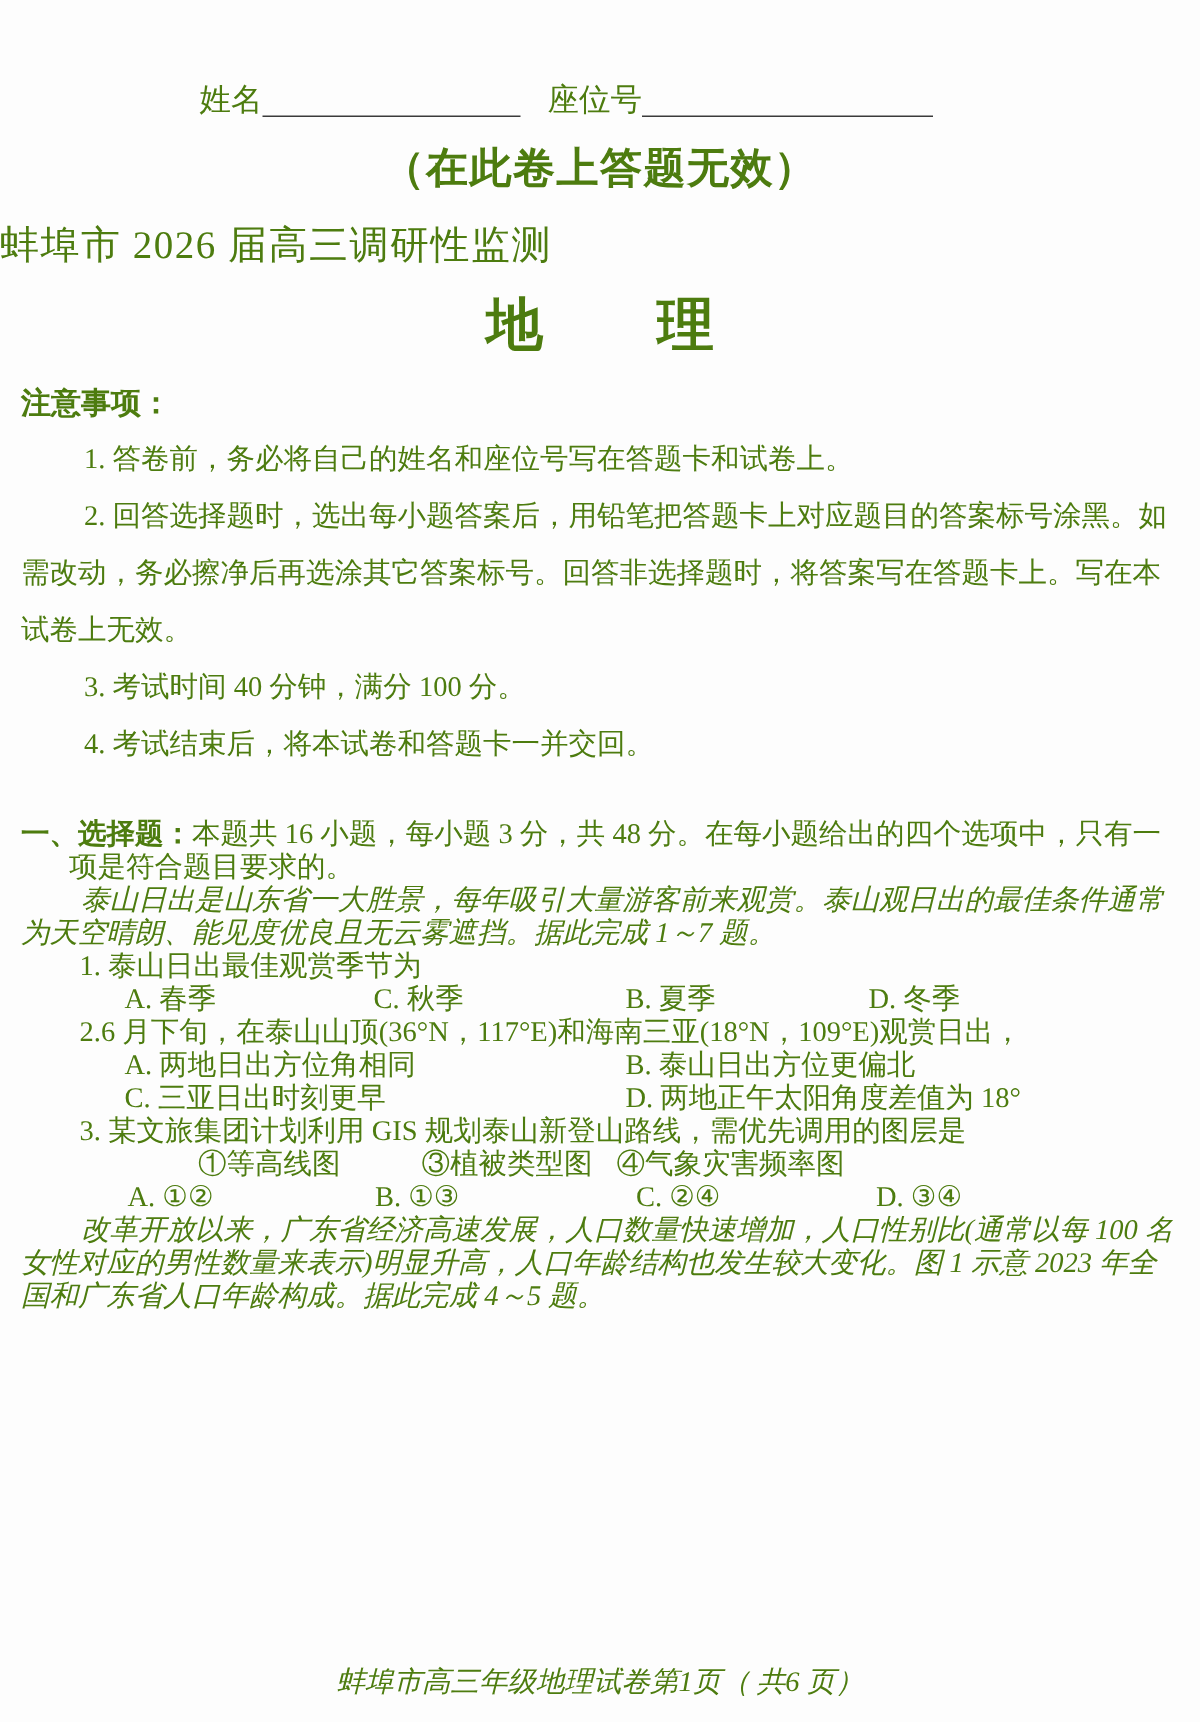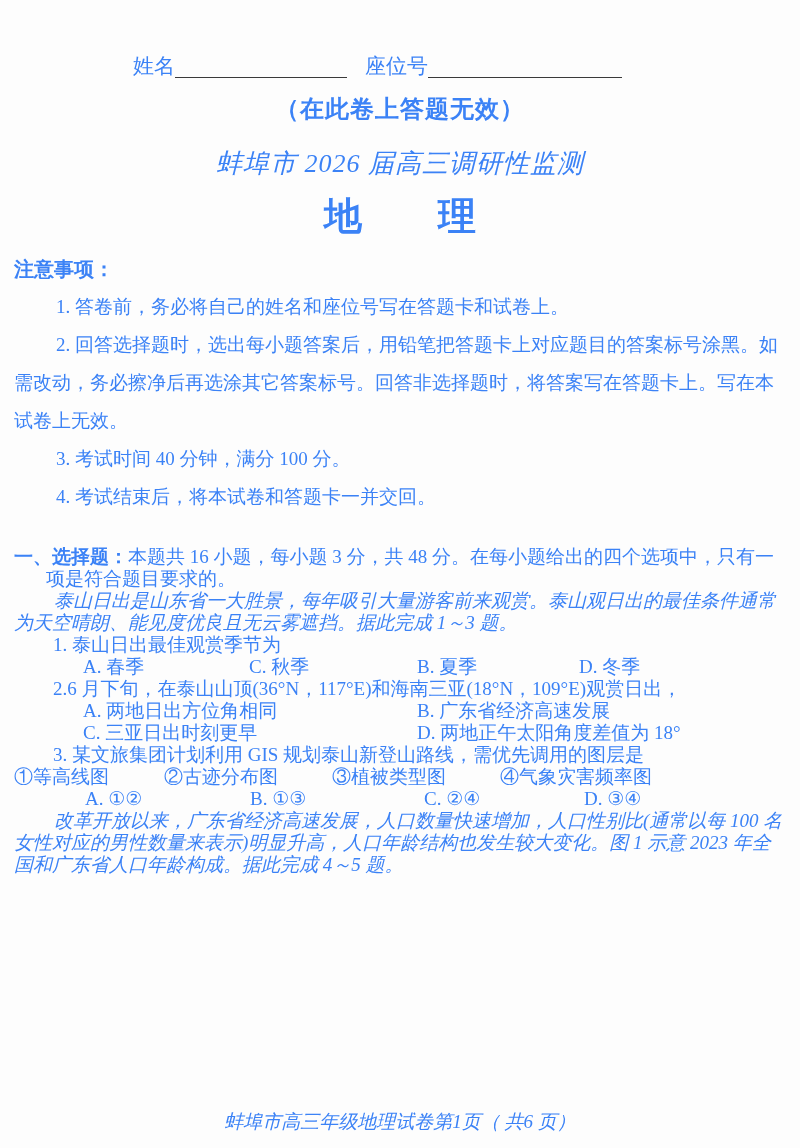--- a/index.html
+++ b/index.html
@@ -3,41 +3,41 @@
 <meta charset="utf-8">
 <style>
   html,body{margin:0;padding:0;}
   body{
     width:800px;height:1148px;
     background:#f3f3f3;
     font-family:"Liberation Serif","DejaVu Serif",serif;
   }
   .page{
     position:relative;width:800px;height:1148px;
-    background:#fdfdfd;color:#3b82f6;overflow:hidden;
+    background:#fdfdfd;color:#4d7c0f;overflow:hidden;
   }
   
   .name-row{
     position:absolute;top:52px;left:133px;
     font-size:21px;line-height:28px;white-space:nowrap;
   }
   .blank{
     display:inline-block;border-bottom:1.5px solid #3a3a3a;
     height:22px;vertical-align:-5px;
   }
   .blank.b1{width:172px;margin-right:18px;}
   .blank.b2{width:194px;}
   .invalid{
     position:absolute;top:93px;left:0;width:100%;text-align:center;
     font-family:"Liberation Sans","DejaVu Sans",sans-serif;
-    font-weight:700;font-size:24px;letter-spacing:1px;
+    font-weight:700;font-size:28px;letter-spacing:1px;
   }
   .exam-title{
-    position:absolute;top:146px;left:0;width:100%;text-align:center;
-    font-size:26px;font-weight:500;margin:0;letter-spacing:1px;font-style:italic;
+    position:absolute;top:146px;left:0;width:100%;
+    font-size:26px;font-weight:500;margin:0;letter-spacing:1px;
   }
   .subject-title{
     position:absolute;top:191px;left:0;width:100%;text-align:center;
     font-family:"Liberation Sans","DejaVu Sans",sans-serif;
     font-weight:900;font-size:38px;margin:0;
   }
   
   .notices{
     position:absolute;top:250px;left:14px;right:15px;
     font-size:19px;line-height:38px;
@@ -56,21 +56,21 @@
   .hang{padding-left:32px;text-indent:-32px;}
   .sec-label{
     font-family:"Liberation Sans","DejaVu Sans",sans-serif;
     font-weight:700;
   }
   .kai{font-style:italic;}          
   .indent2{text-indent:40px;}
   .stem{padding-left:39px;}
   .row4{display:grid;grid-template-columns:166px 168px 162px 1fr;margin-left:69px;}
   .row2{display:grid;grid-template-columns:334px 1fr;margin-left:69px;}
-  .rowc{display:grid;grid-template-columns:150px 168px 168px 1fr;}
+  .rowc{display:grid;grid-template-columns:150px 168px 168px 1fr;margin-left:63px;text-align:right;}
   .rowq3{display:grid;grid-template-columns:165px 174px 160px 1fr;margin-left:71px;}
   
   .footer{
     position:absolute;top:1107px;left:0;width:100%;text-align:center;
     font-size:19px;line-height:30px;
   }
 </style>
 </head>
 <body>
 
@@ -91,42 +91,41 @@
     <p class="n-item">1. 答卷前，务必将自己的姓名和座位号写在答题卡和试卷上。</p>
     <p class="n-item">2. 回答选择题时，选出每小题答案后，用铅笔把答题卡上对应题目的答案标号涂黑。如需改动，务必擦净后再选涂其它答案标号。回答非选择题时，将答案写在答题卡上。写在本试卷上无效。</p>
     <p class="n-item">3. 考试时间 40 分钟，满分 100 分。</p>
     <p class="n-item">4. 考试结束后，将本试卷和答题卡一并交回。</p>
   </div>
 
   <div class="main">
 
     <p class="hang"><b class="sec-label">一、选择题：</b><span>本题共 16 小题，每小题 3 分，共 48 分。在每小题给出的四个选项中，只有一项是符合题目要求的。</span></p>
 
-    <p class="kai indent2">泰山日出是山东省一大胜景，每年吸引大量游客前来观赏。泰山观日出的最佳条件通常为天空晴朗、能见度优良且无云雾遮挡。据此完成 1～3 题。</p>
+    <p class="kai indent2">泰山日出是山东省一大胜景，每年吸引大量游客前来观赏。泰山观日出的最佳条件通常为天空晴朗、能见度优良且无云雾遮挡。据此完成 1～7 题。</p>
 
     <p class="stem">1. 泰山日出最佳观赏季节为</p>
     <div class="row4">
       <span>A. 春季</span>
       <span>C. 秋季</span>
       <span>B. 夏季</span>
       <span>D. 冬季</span>
     </div>
 
     <p style="padding-left:39px">2.6 月下旬，在泰山山顶(36°N，117°E)和海南三亚(18°N，109°E)观赏日出，</p>
     <div class="row2">
       <span>A. 两地日出方位角相同</span>
-      <span>B. 广东省经济高速发展</span>
+      <span>B. 泰山日出方位更偏北</span>
       <span>C. 三亚日出时刻更早</span>
       <span>D. 两地正午太阳角度差值为 18°</span>
     </div>
 
     <p class="stem">3. 某文旅集团计划利用 GIS 规划泰山新登山路线，需优先调用的图层是</p>
     <div class="rowc">
       <span>①等高线图</span>
-      <span>②古迹分布图</span>
       <span>③植被类型图</span>
       <span>④气象灾害频率图</span>
     </div>
     <div class="rowq3">
       <span>A. ①②</span>
       <span>B. ①③</span>
       <span>C. ②④</span>
       <span>D. ③④</span>
     </div>
 

